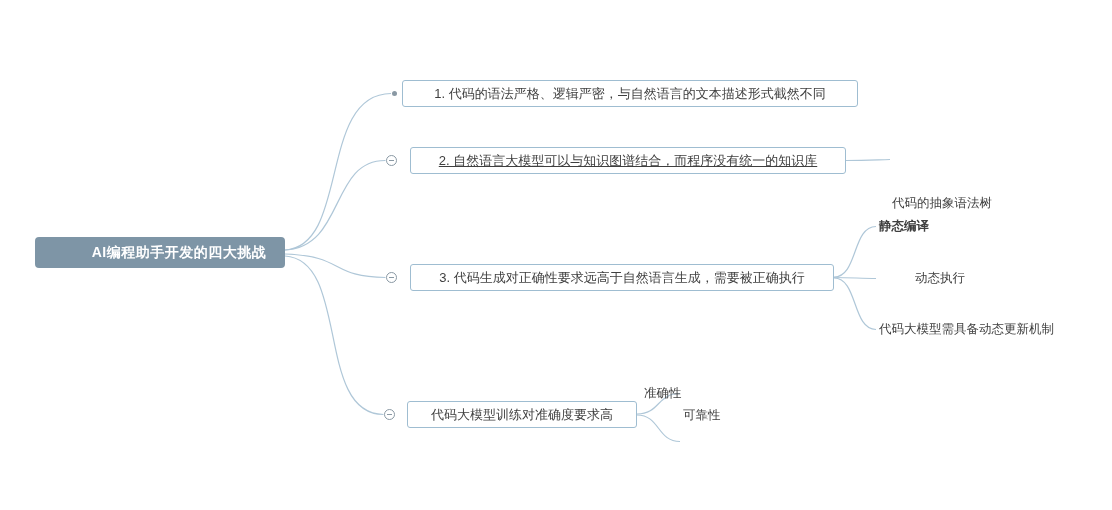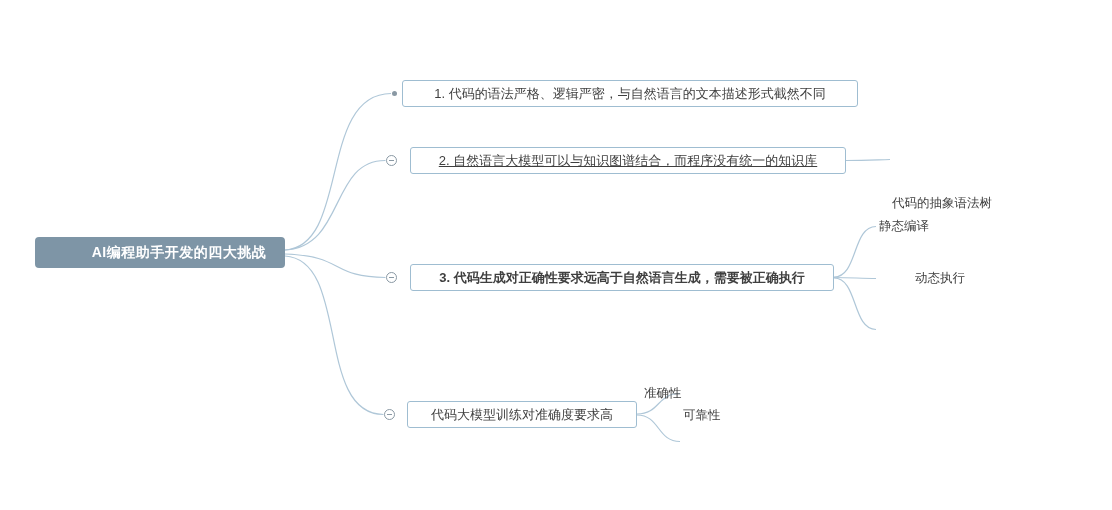--- a/index.html
+++ b/index.html
@@ -118,25 +118,26 @@
       <span class="minus"></span>
     </span>
   <div class="branch" style="left:410px;top:147px;width:436px;text-decoration:underline;">
     <span>2. 自然语言大模型可以与知识图谱结合，而程序没有统一的知识库</span>
   </div>
   <div class="leaf" style="left:892px;top:152px;margin-top:44px;">代码的抽象语法树</div>
 
   <span class="toggle" style="left:385.5px;top:272px;">
       <span class="minus"></span>
     </span>
-  <div class="branch" style="left:410px;top:264px;width:424px;font-weight:bold;">
+  <div class="branch" style="left:410px;top:264px;width:424px;">
     <span>3. 代码生成对正确性要求远高于自然语言生成，需要被正确执行</span>
   </div>
-  <div class="leaf" style="left:879px;top:219px;">静态编译</div>
+  <div class="leaf" style="left:879px;top:219px;font-weight:bold;">静态编译</div>
   <div class="leaf" style="left:879px;top:271px;margin-left:36px;">动态执行</div>
+  <div class="leaf" style="left:879px;top:322px;">代码大模型需具备动态更新机制</div>
 
   <span class="toggle" style="left:383.5px;top:409px;">
       <span class="minus"></span>
     </span>
   <div class="branch" style="left:407px;top:401px;width:230px;">
     <span>代码大模型训练对准确度要求高</span>
   </div>
   <div class="leaf" style="left:644px;top:386px;">准确性</div>
   <div class="leaf" style="left:683px;top:408px;">可靠性</div>
 

